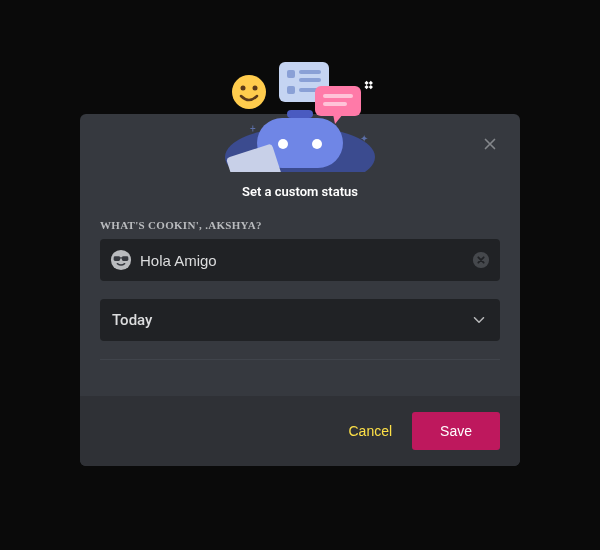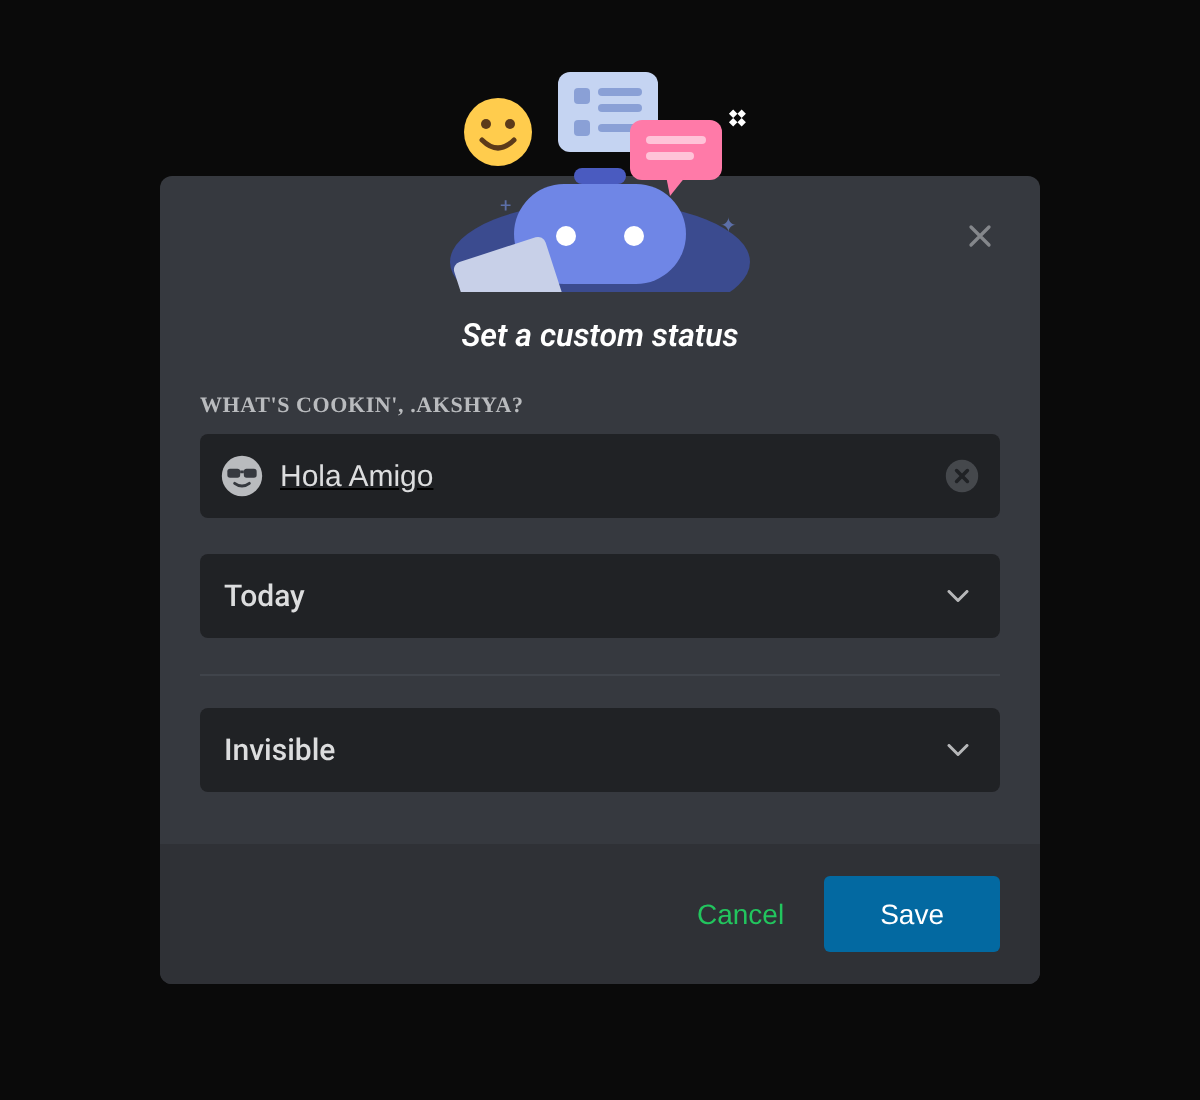--- a/index.html
+++ b/index.html
@@ -40,45 +40,43 @@
       height: 24px;
       cursor: pointer;
       opacity: 0.6;
       display: flex;
       align-items: center;
       justify-content: center;
     }
     .close-btn svg { width: 18px; height: 18px; }
     .title {
       color: #ffffff;
-      font-size: 16px;
+      font-size: 13px;
       font-weight: 600;
       text-align: center;
       margin-bottom: 20px;
-      font-style: italic;
     }
     .field-group { margin-bottom: 18px; }
     .field-label {
       color: #b9bbbe;
       font-size: 11px;
       font-weight: 700;
       text-transform: uppercase;
       letter-spacing: 0.3px;
       margin-bottom: 8px;
       font-family: Liberation Serif, serif;
     }
     .input-wrap {
       background: #202225;
       border-radius: 4px;
       height: 42px;
       display: flex;
       align-items: center;
       padding: 0 10px;
       position: relative;
-      text-decoration: underline;
     }
     .emoji-icon {
       width: 22px;
       height: 22px;
       margin-right: 8px;
       flex-shrink: 0;
       cursor: pointer;
     }
     .status-input {
       flex: 1;
@@ -121,29 +119,29 @@
       padding: 16px 20px;
       display: flex;
       justify-content: flex-end;
       align-items: center;
       gap: 14px;
       border-radius: 0 0 6px 6px;
     }
     .btn-cancel {
       background: transparent;
       border: none;
-      color: #22c55e;
+      color: #fde047;
       font-size: 14px;
       font-weight: 500;
       cursor: pointer;
       padding: 10px 6px;
       text-align: right;
     }
     .btn-save {
-      background: #0369a1;
+      background: #be185d;
       border: none;
       color: #ffffff;
       font-size: 14px;
       font-weight: 500;
       cursor: pointer;
       padding: 11px 28px;
       border-radius: 3px;
     }
   </style>
 </head>
@@ -222,26 +220,20 @@
         <span class="select-value">Today</span>
         <svg class="chevron" viewBox="0 0 24 24">
           <path d="M6 9l6 6 6-6" stroke="#dcddde" stroke-width="2" fill="none" stroke-linecap="round" stroke-linejoin="round"></path>
         </svg>
       </div>
     </div>
 
     <div class="divider"></div>
 
     <div class="field-group" style="margin-bottom:6px;">
-      <div class="select-wrap">
-        <span class="select-value">Invisible</span>
-        <svg class="chevron" viewBox="0 0 24 24">
-          <path d="M6 9l6 6 6-6" stroke="#dcddde" stroke-width="2" fill="none" stroke-linecap="round" stroke-linejoin="round"></path>
-        </svg>
-      </div>
     </div>
   </div>
 
   <div class="footer">
     <button class="btn-cancel">Cancel</button>
     <button class="btn-save">Save</button>
   </div>
 </div>
 
 </body></html>

